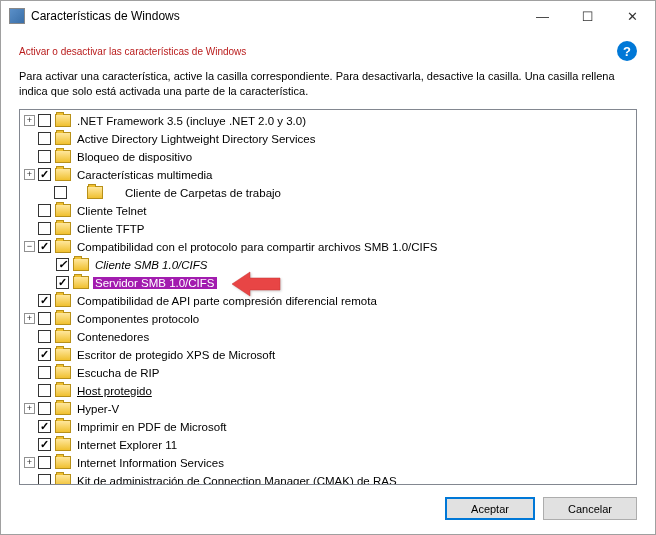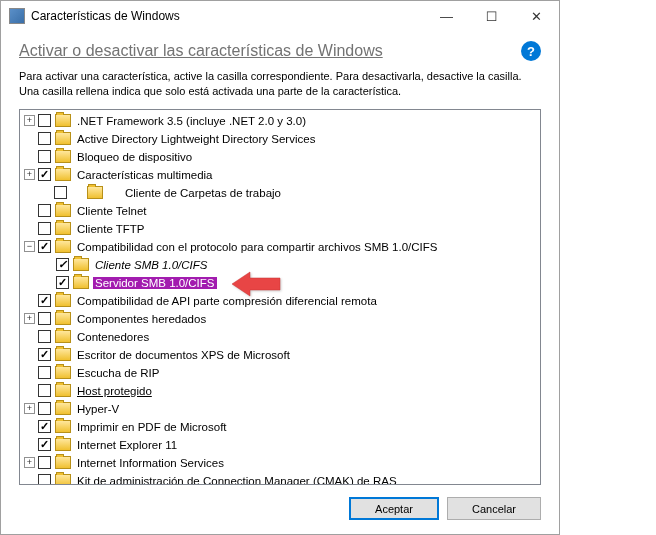--- a/index.html
+++ b/index.html
@@ -1,23 +1,23 @@
 <!DOCTYPE html>
 <html><head>
 <meta charset="utf-8">
 <style>
 * { box-sizing: border-box; margin: 0; padding: 0; font-family: "Segoe UI", Tahoma, sans-serif; }
 body { background: #fff; width: 656px; height: 535px; overflow: hidden; }
-.window { width: 560px; height: 535px; border: 1px solid #a0a0a0; background: #fff; display: flex; flex-direction: column; }
+.window { width: 656px; height: 535px; border: 1px solid #a0a0a0; background: #fff; display: flex; flex-direction: column; }
 .titlebar { height: 30px; display: flex; align-items: center; padding: 0 0 0 8px; background: #fff; }
 .titlebar .icon { width: 16px; height: 16px; margin-right: 6px; background: linear-gradient(135deg,#5a8fc8,#3a6fa8); border: 1px solid #888; }
 .titlebar .title { font-size: 12px; color: #000; flex: 1; }
 .titlebar .ctl { width: 45px; height: 30px; display: flex; align-items: center; justify-content: center; font-size: 13px; color: #333; }
 .header { padding: 10px 18px 8px 18px; display: flex; align-items: center; }
-.header h1 { font-size: 16px; font-weight: normal; color: #737373; flex: 1; text-decoration: underline; }
+.header h1 { font-size: 10px; font-weight: normal; color: #b91c1c; flex: 1; }
 .help-icon { width: 20px; height: 20px; border-radius: 50%; background: #0078d7; color: #fff; display: flex; align-items: center; justify-content: center; font-size: 13px; font-weight: bold; }
 .desc { padding: 0 18px 10px 18px; font-size: 11px; color: #000; line-height: 1.35; }
 .tree-container { flex: 1; margin: 0 18px; border: 1px solid #828790; background: #fff; overflow-y: scroll; overflow-x: hidden; }
 .tree { padding: 2px 0; font-size: 11.5px; }
 .row { display: flex; align-items: center; height: 18px; white-space: nowrap; }
 .toggle { width: 11px; height: 11px; border: 1px solid #919191; display: flex; align-items: center; justify-content: center; font-size: 9px; line-height: 1; margin-right: 3px; color: #333; background: #fff; flex-shrink:0; }
 .toggle.blank { border: none; }
 .chk { width: 13px; height: 13px; border: 1px solid #333; background: #fff; margin-right: 4px; display: flex; align-items: center; justify-content: center; font-size: 11px; line-height: 1; flex-shrink:0; }
 .chk.checked::after { content: "✓"; color: #000; font-weight: bold; }
 .folder { width: 16px; height: 13px; background: linear-gradient(#ffe79c,#f0c030); border: 1px solid #b89018; margin-right: 4px; flex-shrink:0; position:relative; }
@@ -117,33 +117,33 @@
         <div class="row" style="padding-left: 4px;">
           <span class="toggle blank"></span>
           <span class="chk checked"></span>
           <span class="folder"></span>
           <span class="label">Compatibilidad de API parte compresión diferencial remota</span>
         </div>
         <div class="row" style="padding-left: 4px;">
           <span class="toggle">+</span>
           <span class="chk"></span>
           <span class="folder"></span>
-          <span class="label">Componentes heredados</span>
+          <span class="label">Componentes protocolo</span>
         </div>
         <div class="row" style="padding-left: 4px;">
           <span class="toggle blank"></span>
           <span class="chk"></span>
           <span class="folder"></span>
           <span class="label">Contenedores</span>
         </div>
         <div class="row" style="padding-left: 4px;">
           <span class="toggle blank"></span>
           <span class="chk checked"></span>
           <span class="folder"></span>
-          <span class="label">Escritor de documentos XPS de Microsoft</span>
+          <span class="label">Escritor de protegido XPS de Microsoft</span>
         </div>
         <div class="row" style="padding-left: 4px;">
           <span class="toggle blank"></span>
           <span class="chk"></span>
           <span class="folder"></span>
           <span class="label">Escucha de RIP</span>
         </div>
         <div class="row" style="padding-left: 4px; text-decoration: underline;">
           <span class="toggle blank"></span>
           <span class="chk"></span>

